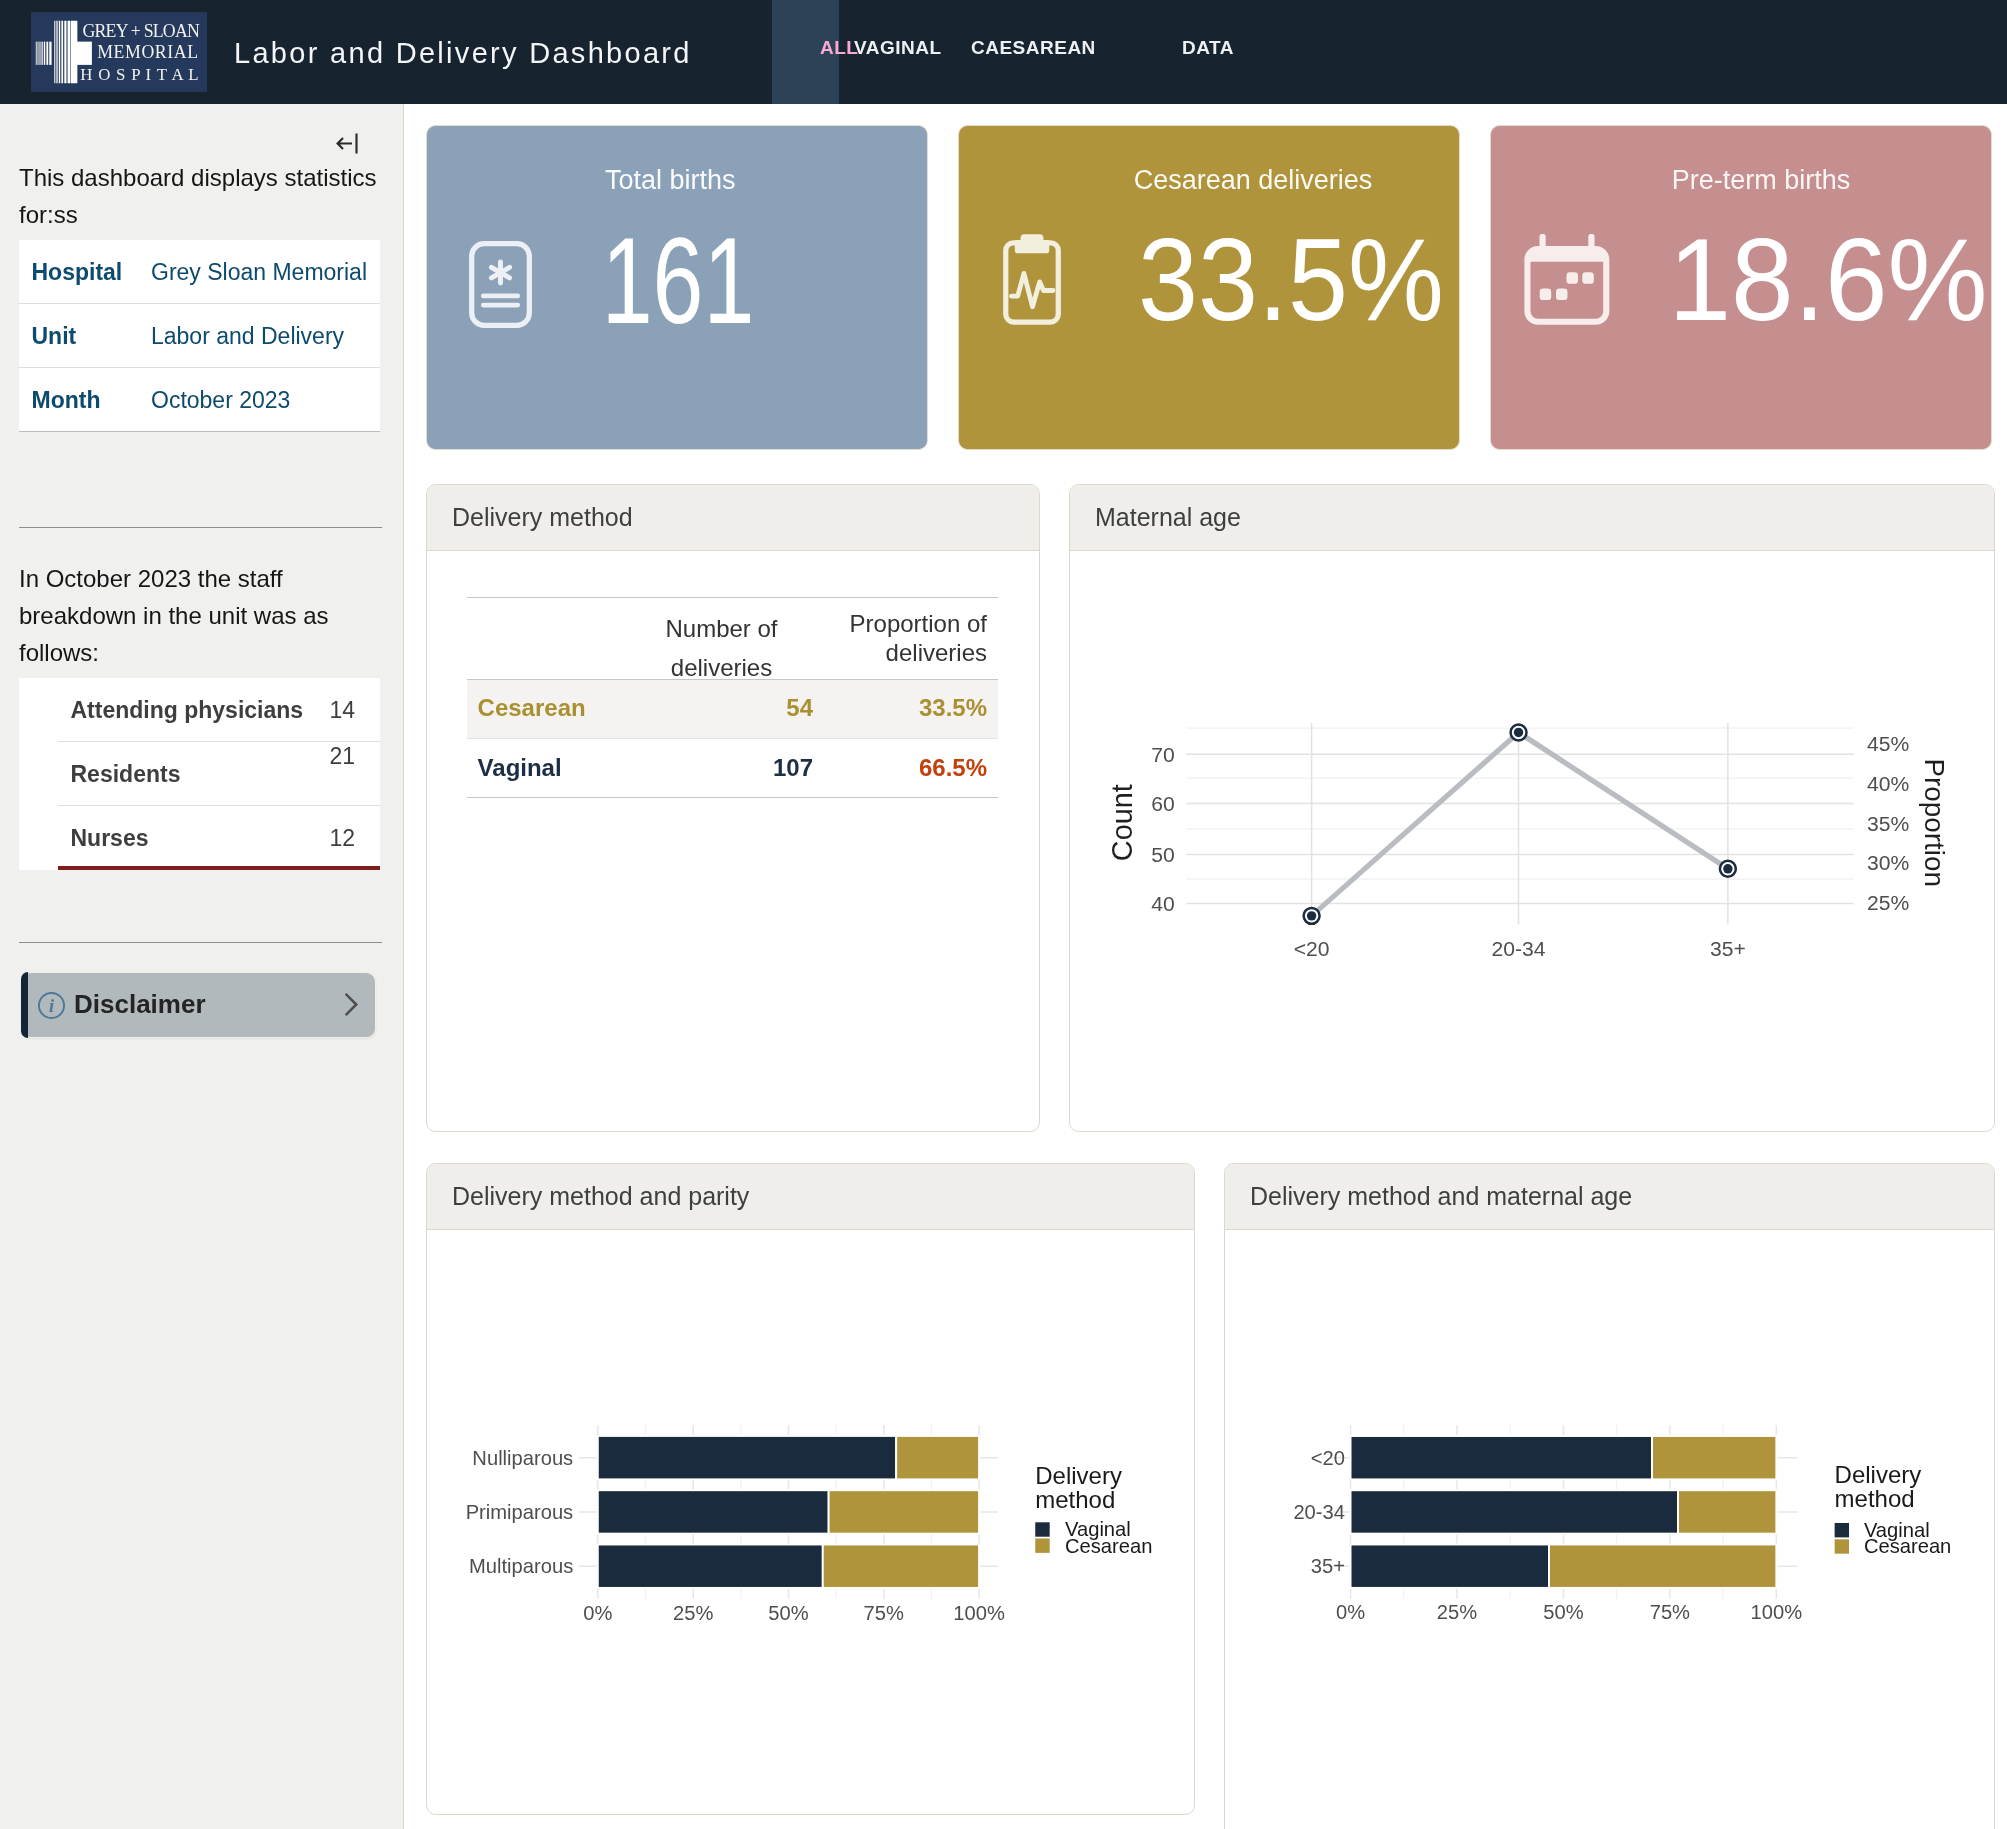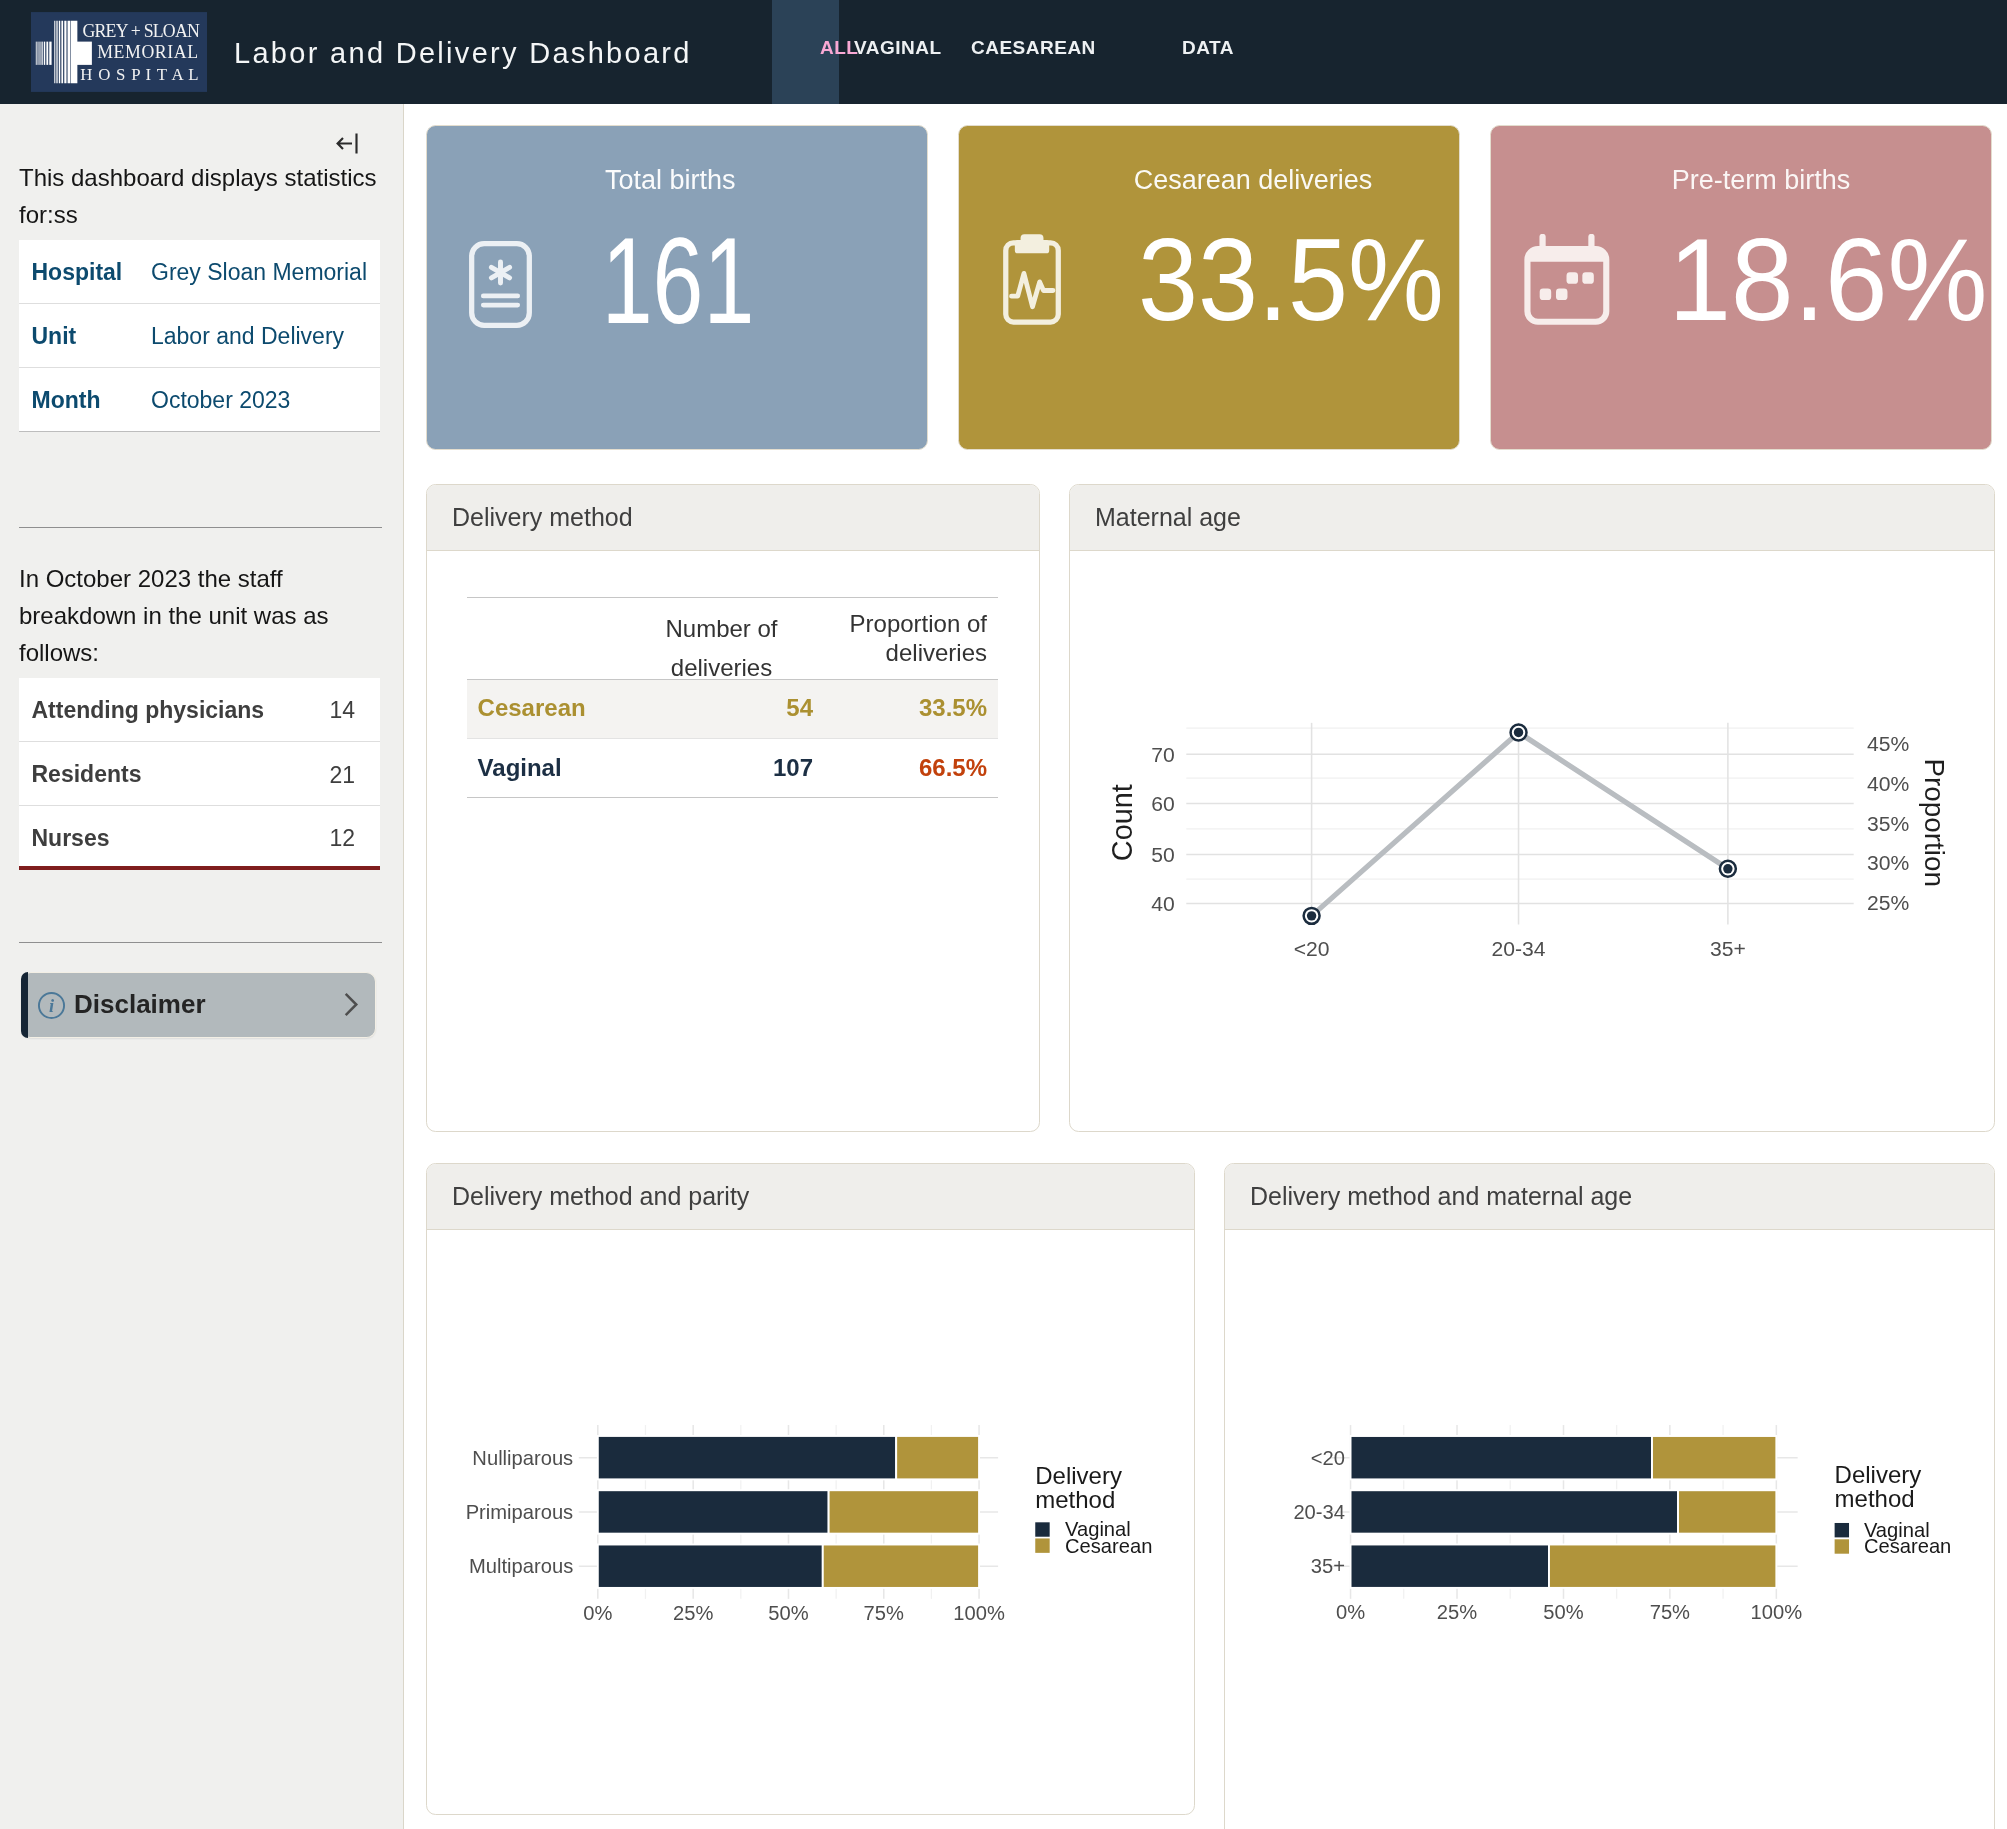--- a/index.html
+++ b/index.html
@@ -74,28 +74,28 @@
       <span class="abs" style="left:132px;top:19px;">Labor and Delivery</span>
     </div>
     <div style="height:64px;border-bottom:1px solid #BDBDBD;position:relative;">
       <span class="abs" style="left:12.5px;top:19px;font-weight:700;">Month</span>
       <span class="abs" style="left:132px;top:19px;">October 2023</span>
     </div>
   </div>
   <div class="abs" style="left:19px;top:423px;width:363px;border-top:1.9px solid #8F8F8F;"></div>
   <div class="abs" style="left:19px;top:444px;width:375px;font-size:24px;line-height:37px;color:#161616;margin-top:12px;">In October 2023 the staff breakdown in the unit was as follows:</div>
 
-  <div class="abs" style="left:19px;top:574px;width:361px;background:#ffffff;font-size:23px;color:#3E3E3E;">
+  <div class="abs" style="left:19px;top:574px;width:361px;background:#ffffff;font-size:23px;color:#3E3E3E;padding-left:39px;">
     <div style="height:64px;border-bottom:1px solid #DEDEDE;position:relative;">
       <span class="abs" style="left:12.5px;top:19px;font-weight:700;">Attending physicians</span>
       <span class="abs" style="right:25px;top:19px;">14</span>
     </div>
     <div style="height:64px;border-bottom:1px solid #DEDEDE;position:relative;">
       <span class="abs" style="left:12.5px;top:19px;font-weight:700;">Residents</span>
-      <span class="abs" style="right:25px;top:20px;">21</span>
+      <span class="abs" style="right:25px;top:1px;">21</span>
     </div>
     <div style="height:64px;border-bottom:4px solid #7f1d1d;position:relative;">
       <span class="abs" style="left:12.5px;top:19px;font-weight:700;">Nurses</span>
       <span class="abs" style="right:25px;top:19px;">12</span>
     </div>
   </div>
   <div class="abs" style="left:19px;top:838px;width:363px;border-top:1.9px solid #8F8F8F;"></div>
 
   <div class="abs" style="left:21px;top:868px;width:355px;height:66px;background:#B2B9BC;border:1.9px solid #F3EFE5;border-left:none;border-radius:9.6px;box-shadow:0 1px 1.9px rgba(0,0,0,0.08);"></div>
   <div class="abs" style="left:21px;top:868px;width:6.7px;height:66px;background:#152535;border-radius:9.6px 0 0 9.6px;"></div>

